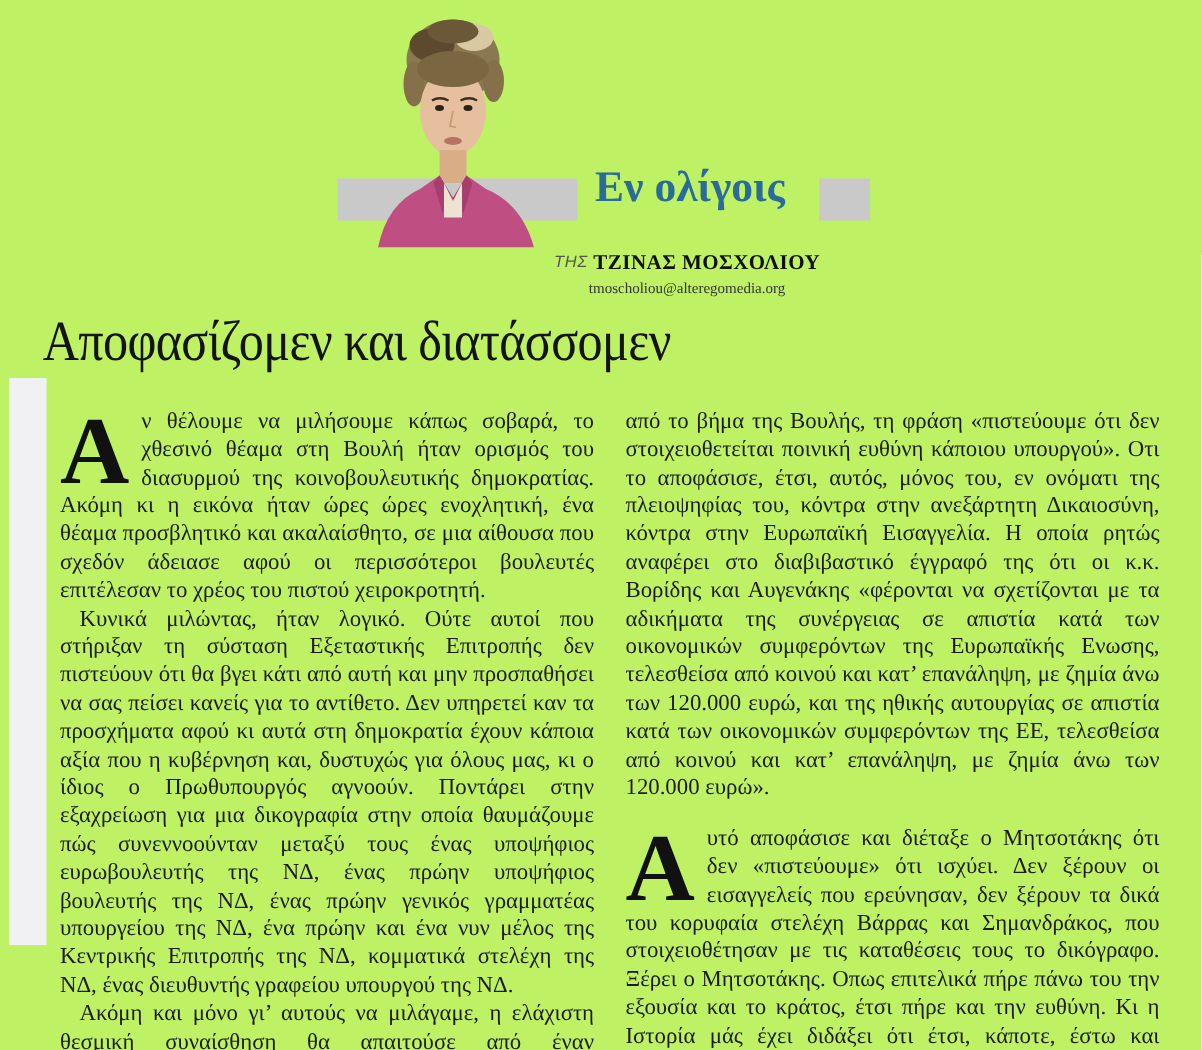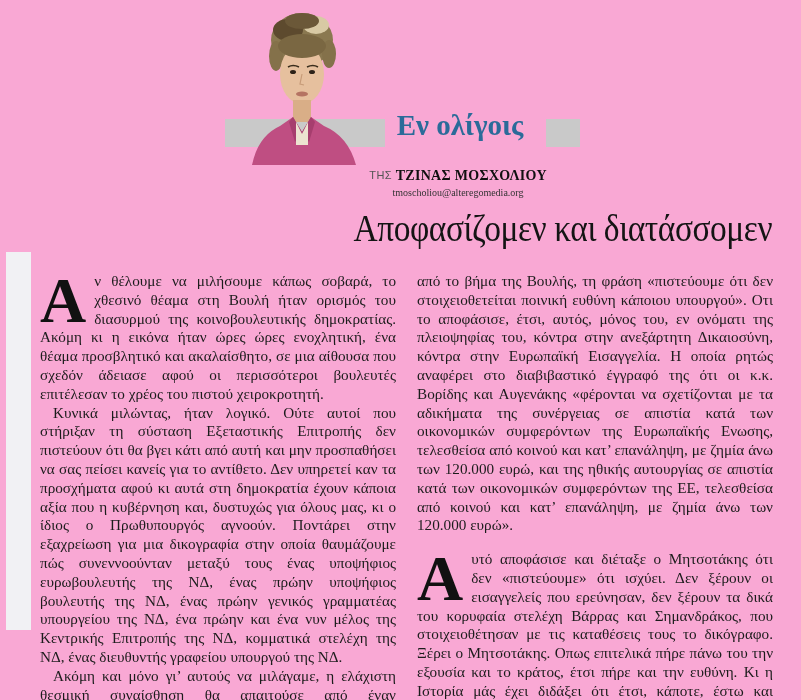--- a/index.html
+++ b/index.html
@@ -1,17 +1,17 @@
 <!DOCTYPE html>
 <html><head>
 <meta charset="utf-8">
 <style>
   html,body{margin:0;padding:0;background:#ffffff;}
   body{width:801px;height:700px;overflow:hidden;}
-  .page{position:relative;width:801px;height:700px;background:#f9a8d4;
+  .page{position:relative;width:801px;height:700px;background:#bef264;
         font-family:"Liberation Serif", serif;}
 
   
   .edge-shadow{position:absolute;left:6px;top:252px;width:25px;height:378px;
                background:#f1f1f4;}
 
   
   .bar{position:absolute;top:119px;height:28px;background:#c9c9c9;}
   .bar-left{left:225px;width:160px;}
   .bar-right{left:546px;width:34px;}
@@ -19,26 +19,26 @@
   .photo{position:absolute;left:246px;top:10px;width:116px;height:155px;}
   .photo svg{display:block;width:116px;height:155px;}
 
   .kicker-title{position:absolute;left:388px;top:109px;width:144px;
                 text-align:center;font-weight:bold;font-size:29px;
                 color:#2b6b99;}
 
   .byline{position:absolute;left:306px;top:167px;width:304px;text-align:center;}
   .byline-line1{font-size:0;line-height:17px;}
   .byline-prefix{font-family:"Liberation Sans", sans-serif;font-size:11px;
-                 color:#555;letter-spacing:.5px;vertical-align:middle;}
+                 color:#555;letter-spacing:.5px;vertical-align:middle;font-style:italic;}
   .byline-name{font-size:14px;font-weight:bold;color:#101010;
                letter-spacing:.3px;vertical-align:middle;}
   .byline-email{font-size:10px;color:#333;line-height:16px;}
 
-  .headline{position:absolute;left:0;top:205px;width:801px;text-align:right;
+  .headline{position:absolute;left:0;top:205px;width:801px;text-align:left;
             color:#141414;}
   .headline-inner{display:inline-block;font-size:38px;line-height:46px;
                   transform:scaleX(.88);transform-origin:center;
                   letter-spacing:-.5px;white-space:nowrap;}
 
   .article{position:absolute;left:40px;top:272px;width:733px;
            display:grid;grid-template-columns:1fr 1fr;column-gap:21px;}
   .article p{margin:0;font-size:15.2px;line-height:18.8px;text-align:justify;
              color:#1c1c1c;}
   .article p.indent{text-indent:13px;}

